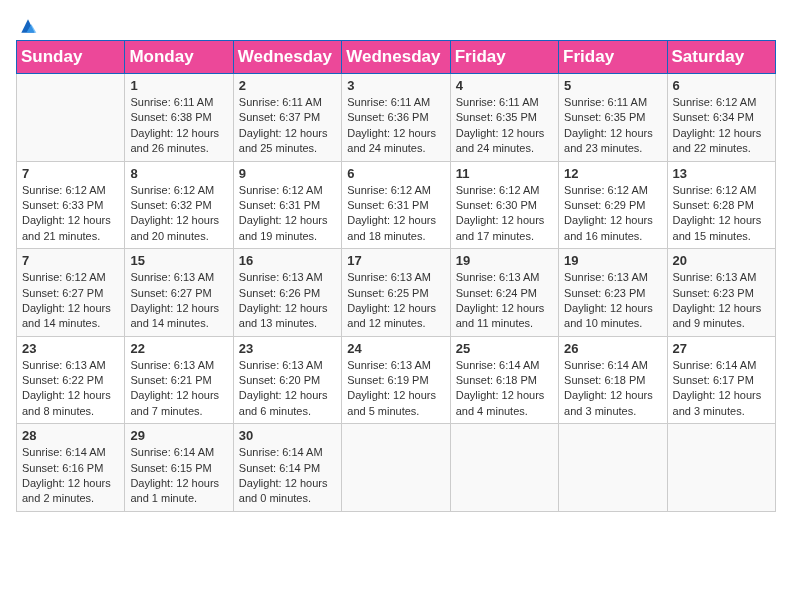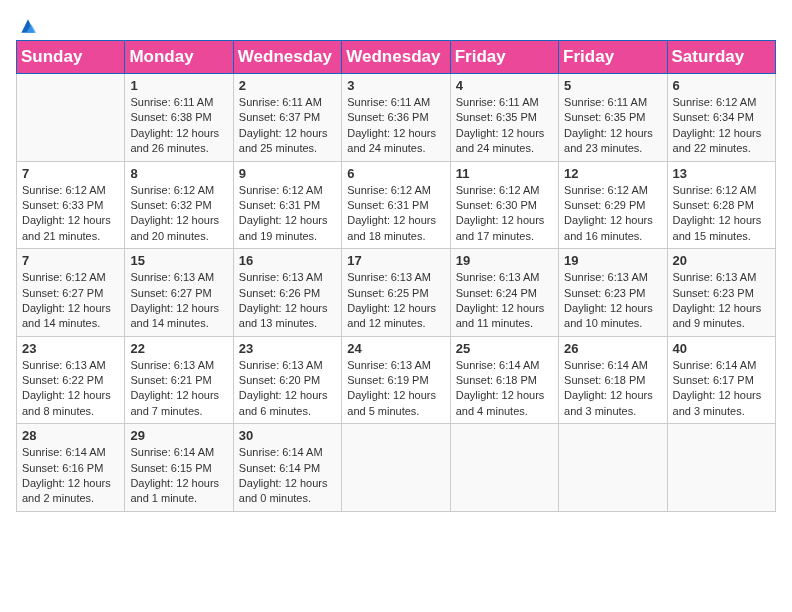--- a/index.html
+++ b/index.html
@@ -307,21 +307,21 @@
 and 4 minutes.</div>
         </td>
         <td>
           <span class="day-num">26</span>
           <div class="day-info" style="white-space: pre-line;">Sunrise: 6:14 AM
 Sunset: 6:18 PM
 Daylight: 12 hours
 and 3 minutes.</div>
         </td>
         <td>
-          <span class="day-num">40</span>
+          <span class="day-num">27</span>
           <div class="day-info" style="white-space: pre-line;">Sunrise: 6:14 AM
 Sunset: 6:17 PM
 Daylight: 12 hours
 and 3 minutes.</div>
         </td>
       </tr>
       <tr>
         <td>
           <span class="day-num">28</span>
           <div class="day-info" style="white-space: pre-line;">Sunrise: 6:14 AM

